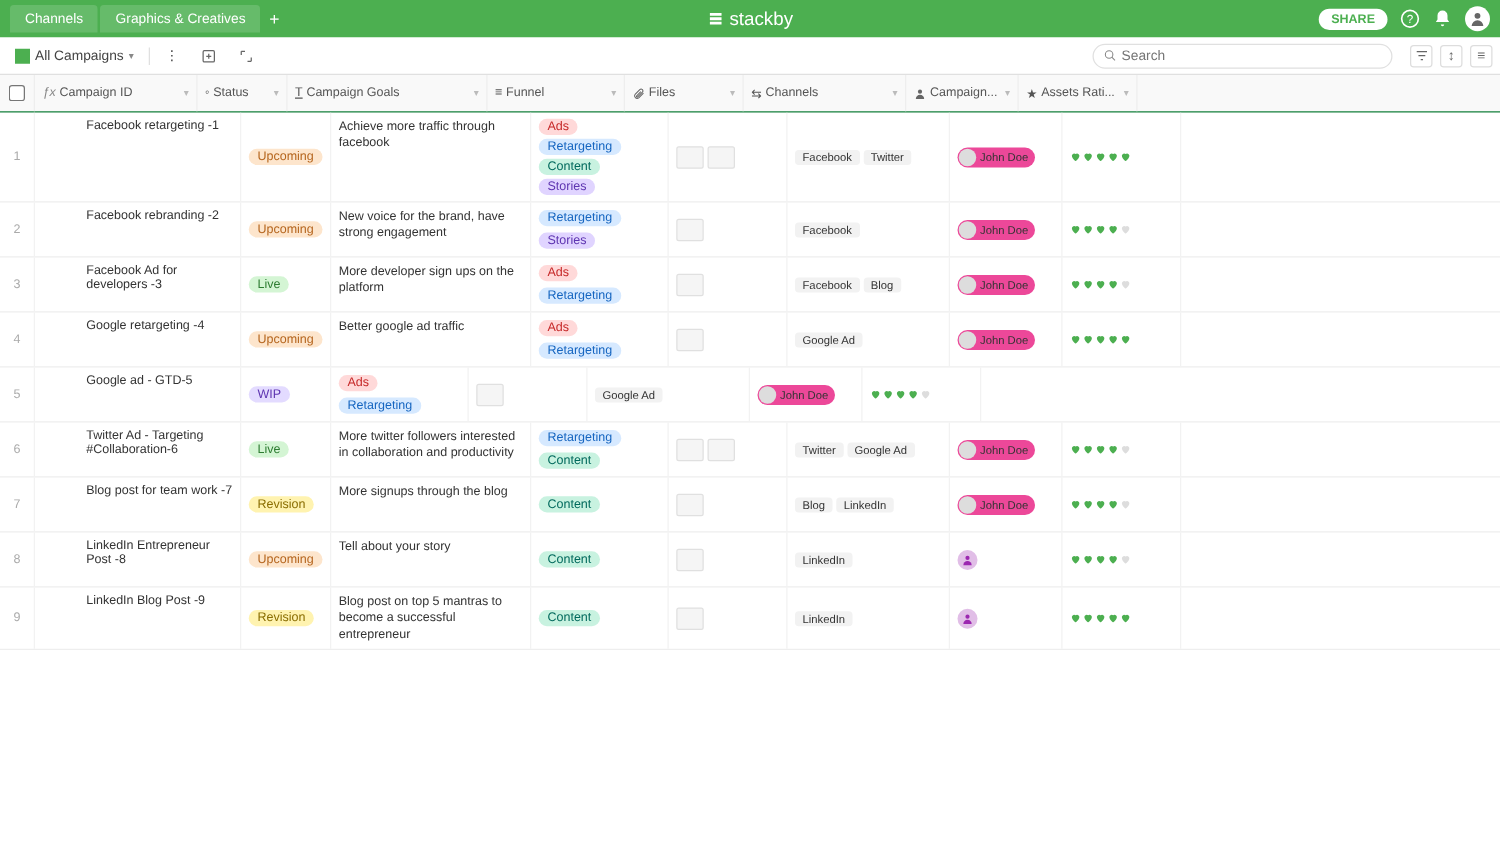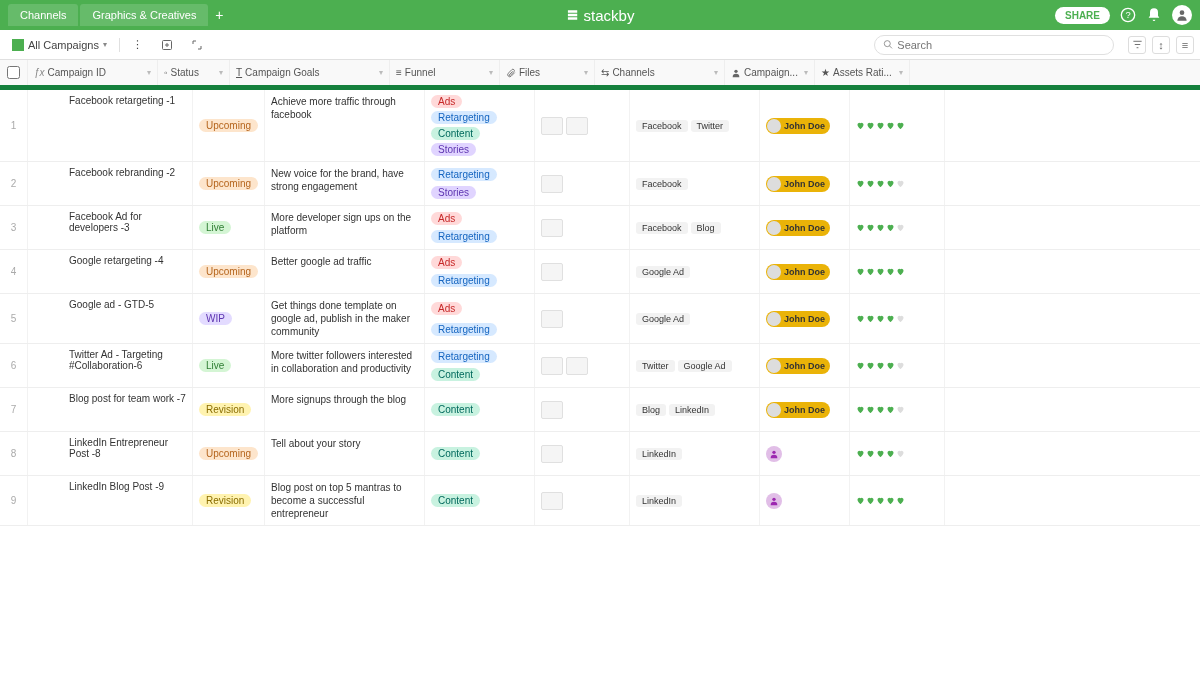--- a/index.html
+++ b/index.html
@@ -19,21 +19,21 @@
 
 
 .viewbar { height: 30px; background: #fff; border-bottom: 1px solid #e0e0e0; display: flex; align-items: center; padding: 0 6px; gap: 6px; }
 .view-item { display: flex; align-items: center; gap: 4px; padding: 3px 6px; font-size: 11px; cursor: pointer; color: #444; border-radius: 3px; }
 .grid-glyph { width: 12px; height: 12px; background: #4caf50; display: inline-block; }
 .searchwrap { margin-left: auto; display: flex; align-items: center; gap: 4px; padding: 3px 8px; color: #888; font-size: 11px; flex: 0 0 240px; border: 1px solid #e0e0e0; border-radius: 12px; }
 .searchwrap input { border: none; outline: none; font-size: 11px; width: 100%; }
 .rightview { display: flex; gap: 6px; margin-left: 8px; }
 
 
-.headrow { height: 30px; display: flex; border-bottom: 5px solid #15803d; background: #f9f9f9; font-size: 10px; color: #555; }
+.headrow { height: 30px; display: flex; border-bottom: 1px solid #15803d; background: #f9f9f9; font-size: 10px; color: #555; }
 .hcell { display: flex; align-items: center; padding: 0 6px; border-right: 1px solid #eee; gap: 3px; position: relative; }
 .hcell .dd { margin-left: auto; color: #bbb; font-size: 8px; }
 .cw-num { width: 28px; justify-content: center; }
 .cw-name { width: 130px; }
 .cw-status { width: 72px; }
 .cw-goals { width: 160px; }
 .cw-funnel { width: 110px; }
 .cw-files { width: 95px; }
 .cw-channels { width: 130px; }
 .cw-campaign2 { width: 90px; }
@@ -52,21 +52,21 @@
 .pill-live { background: #d4f5d4; color: #2e7d32; }
 .pill-wip { background: #e3dbff; color: #5e35b1; }
 .pill-revision { background: #fff3b0; color: #8a6d00; }
 .pill-ads { background: #ffd9d9; color: #c62828; }
 .pill-retarget { background: #d6e9ff; color: #1565c0; }
 .pill-content { background: #c8f2e0; color: #00695c; }
 .pill-stories { background: #e0d4ff; color: #5e35b1; }
 
 .chiptag { display: inline-flex; align-items: center; background: #f2f2f2; padding: 1px 6px; border-radius: 3px; font-size: 9px; color: #333; gap: 2px; }
 
-.person { display: inline-flex; align-items: center; gap: 3px; background: #eab308; padding: 1px 5px 1px 1px; border-radius: 9px; font-size: 9px; font-weight: bold; }
+.person { display: inline-flex; align-items: center; gap: 3px; background: #ec4899; padding: 1px 5px 1px 1px; border-radius: 9px; font-size: 9px; }
 .person-av { width: 14px; height: 14px; border-radius: 50%; background: #ddd; display: inline-block; }
 .person-anon { width: 16px; height: 16px; border-radius: 50%; background: #e1bee7; display: inline-flex; align-items: center; justify-content: center; }
 
 .thumb { width: 22px; height: 18px; background: #f5f5f5; border: 1px solid #e0e0e0; border-radius: 2px; display: inline-block; }
 
 .hearts { display: flex; gap: 1px; }
 .heart { width: 9px; height: 9px; }
 .heart.on svg { fill: #4caf50; }
 .heart.off svg { fill: #ddd; }
 
@@ -377,21 +377,20 @@
               </svg></span>
           </div>
         </div>
       </div>
       <div class="row">
         <div class="cell cw-num">5</div>
         <div class="cell cw-name">Google ad - GTD-5</div>
         <div class="cell cw-status">
           <span class="pill pill-wip">WIP</span>
         </div>
-        <div class="cell cw-goals">Get things done template on google ad, publish in the maker community</div>
         <div class="cell cw-funnel">
           <span class="pill pill-ads">Ads</span>
           <span class="pill pill-retarget">Retargeting</span>
         </div>
         <div class="cell cw-files">
           <span class="thumb"></span>
         </div>
         <div class="cell cw-channels">
           <span class="chiptag">Google Ad</span>
         </div>

